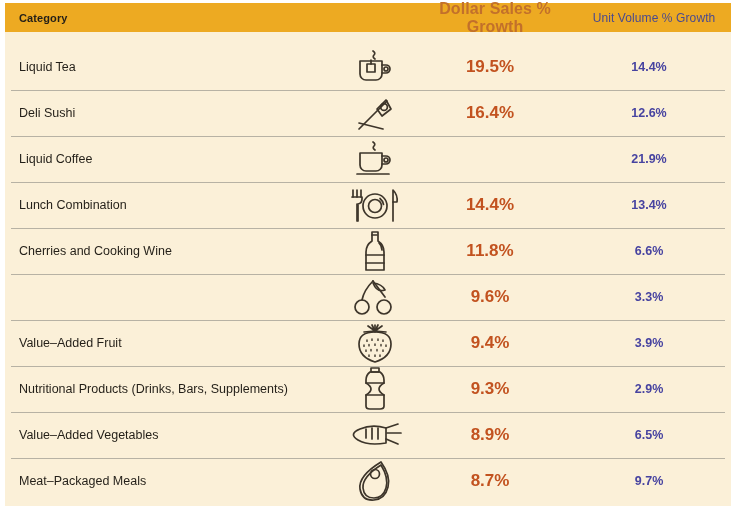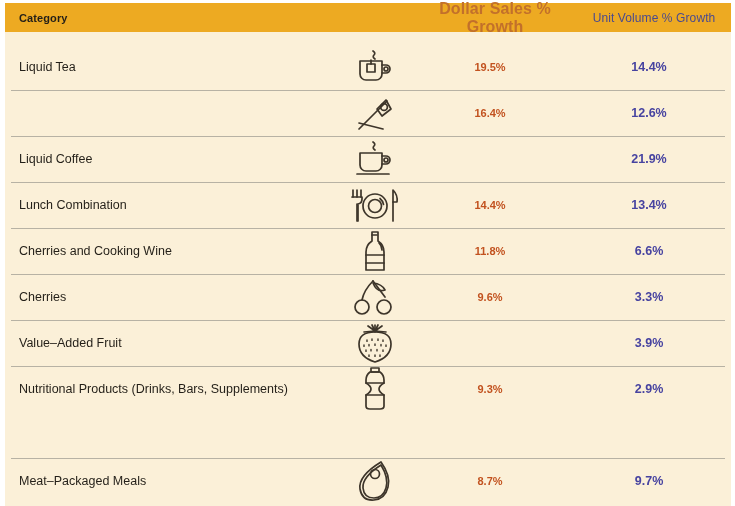--- a/index.html
+++ b/index.html
@@ -112,21 +112,21 @@
   }
   .val-dollar {
     position: absolute;
     left: 419px;
     top: 0;
     width: 132px;
     height: 46px;
     display: flex;
     align-items: center;
     justify-content: center;
-    font-size: 11px;
+    font-size: 17px;
     font-weight: bold;
     color: #c2521f;
   }
   .val-unit {
     position: absolute;
     left: 574px;
     top: 0;
     width: 140px;
     height: 46px;
     display: flex;
@@ -162,20 +162,21 @@
           <path d="M14 17 h8 v8 h-8 z"></path>
           <path d="M18 17 v-4"></path>
         </svg>
       </div>
       <div class="val-dollar">19.5%</div>
       <div class="val-unit">14.4%</div>
     </div>
 
     <div class="row" style="top:58px">
       <div class="rule"></div>
+      <div class="cat-label">Deli Sushi</div>
       <div class="icon-cell">
         <svg width="44" height="40" viewBox="0 0 44 40" fill="none" stroke="#3d352a" stroke-width="1.7" stroke-linecap="round" stroke-linejoin="round">
           <path d="M6 36 L34 8"></path>
           <path d="M6 30 L30 36"></path>
           <path d="M24 16 L33 7 l5 9 l-9 7 z"></path>
           <circle cx="31" cy="14" r="3.4"></circle>
         </svg>
       </div>
       <div class="val-dollar">16.4%</div>
       <div class="val-unit">12.6%</div>
@@ -226,21 +227,20 @@
           <path d="M12 5 h5"></path>
           <path d="M19 13 q3 3 3 7"></path>
         </svg>
       </div>
       <div class="val-dollar">11.8%</div>
       <div class="val-unit">6.6%</div>
     </div>
 
     <div class="row" style="top:242px">
       <div class="rule"></div>
-      <div class="cat-label">Cherries</div>
       <div class="icon-cell">
         <svg width="44" height="40" viewBox="0 0 44 40" fill="none" stroke="#3d352a" stroke-width="1.7" stroke-linecap="round" stroke-linejoin="round">
           <path d="M20 4 q-9 9 -11 19"></path>
           <path d="M20 4 q6 8 12 16"></path>
           <path d="M20 6 q9 1 12 7 q-8 3 -12 -7 z"></path>
           <circle cx="9" cy="30" r="7"></circle>
           <circle cx="31" cy="30" r="7"></circle>
         </svg>
       </div>
       <div class="val-dollar">9.6%</div>
@@ -256,38 +256,52 @@
           <path d="M20 10 v-7"></path>
           <path d="M20 9 l-7 -5 M20 9 l-11 1 M20 9 l7 -5 M20 9 l11 1 M20 9 l-3 -6 M20 9 l3 -6"></path>
           <g stroke-width="1.4">
             <path d="M12 18 v1.4 M17 17 v1.4 M23 17 v1.4 M28 18 v1.4"></path>
             <path d="M9 23 v1.4 M14 22.5 v1.4 M20 22 v1.4 M26 22.5 v1.4 M31 23 v1.4"></path>
             <path d="M11 28 v1.4 M16 27.5 v1.4 M22 27.5 v1.4 M28 28 v1.4"></path>
             <path d="M14 33 v1.4 M20 33 v1.4 M25 33 v1.4"></path>
           </g>
         </svg>
       </div>
+      <div class="val-dollar">9.4%</div>
       <div class="val-unit">3.9%</div>
     </div>
 
     <div class="row" style="top:334px">
       <div class="rule"></div>
       <div class="cat-label">Nutritional Products (Drinks, Bars, Supplements)</div>
       <div class="icon-cell">
         <svg width="30" height="46" viewBox="0 0 30 46" fill="none" stroke="#3d352a" stroke-width="1.7" stroke-linecap="round" stroke-linejoin="round">
           <path d="M11 2 h8 v4 h-8 z"></path>
           <path d="M10 6 h10 q4 3 4 8 v3 q-5 3 -5 6 q0 3 5 6 v11 q0 3 -4 3 h-10 q-4 0 -4 -3 v-11 q5 -3 5 -6 q0 -3 -5 -6 v-3 q0 -5 4 -8 z"></path>
           <path d="M6 17 h18"></path>
           <path d="M6 29 h18"></path>
         </svg>
       </div>
       <div class="val-dollar">9.3%</div>
       <div class="val-unit">2.9%</div>
     </div>
 
+    <div class="row" style="top:380px">
+      <div class="rule"></div>
+      <div class="cat-label">Value–Added Vegetables</div>
+      <div class="icon-cell">
+        <svg width="58" height="30" viewBox="0 0 58 30" fill="none" stroke="#3d352a" stroke-width="1.7" stroke-linecap="round" stroke-linejoin="round">
+          <path d="M40 8 q-14 -4 -26 1 q-12 5 -2 11 q10 6 28 3 z"></path>
+          <path d="M20 9 v9 M26 8 v11 M32 8 v11"></path>
+          <path d="M40 8 l12 -4 M41 13 l14 0 M40 19 l12 5"></path>
+        </svg>
+      </div>
+      <div class="val-dollar">8.9%</div>
+      <div class="val-unit">6.5%</div>
+    </div>
 
     <div class="row" style="top:426px">
       <div class="rule"></div>
       <div class="cat-label">Meat–Packaged Meals</div>
       <div class="icon-cell">
         <svg width="36" height="44" viewBox="0 0 36 44" fill="none" stroke="#3d352a" stroke-width="1.7" stroke-linecap="round" stroke-linejoin="round">
           <path d="M24 3 q10 14 7 25 q-3 12 -14 13 q-12 1 -14 -11 q-2 -13 21 -27 z"></path>
           <path d="M24 6 q8 13 5 23 q-3 10 -12 10 q-10 0 -11 -10 q-1 -11 18 -23 z"></path>
           <circle cx="18" cy="15" r="4.5"></circle>
         </svg>

